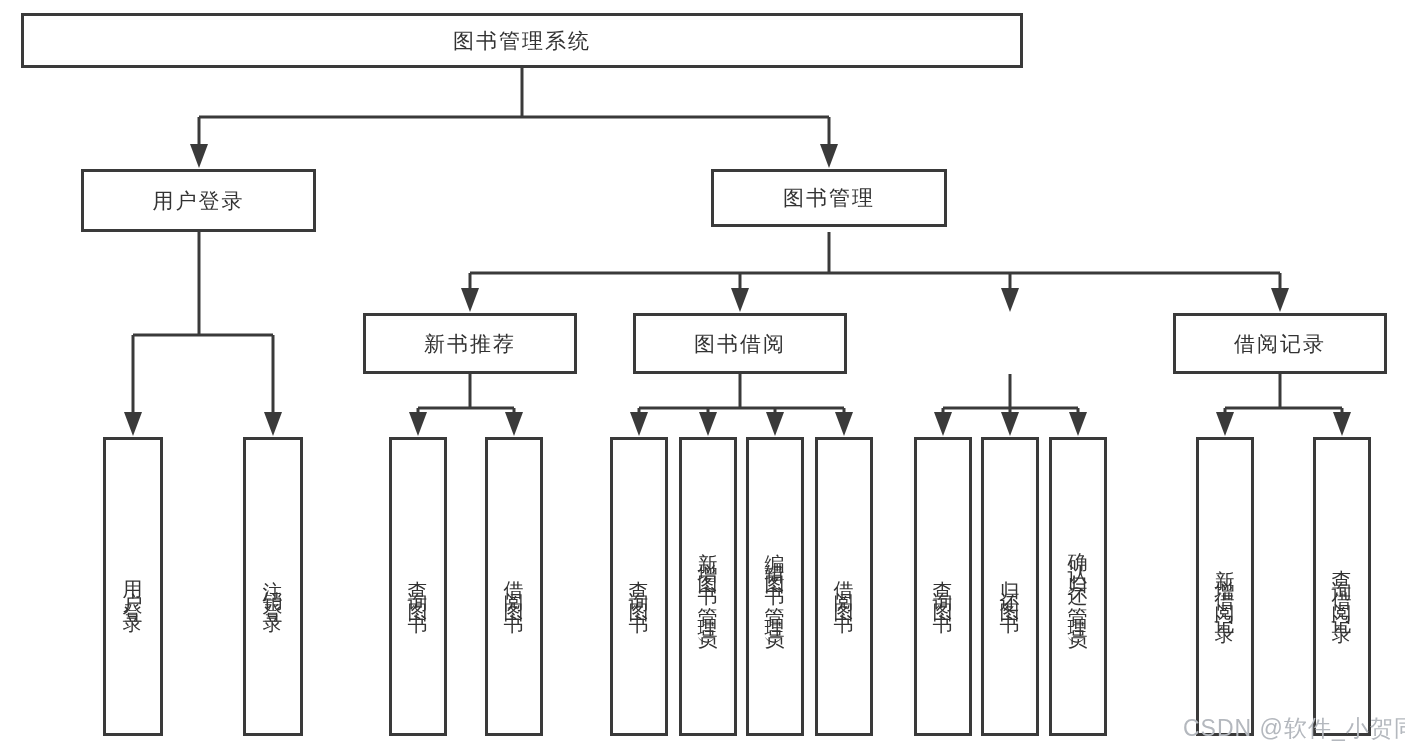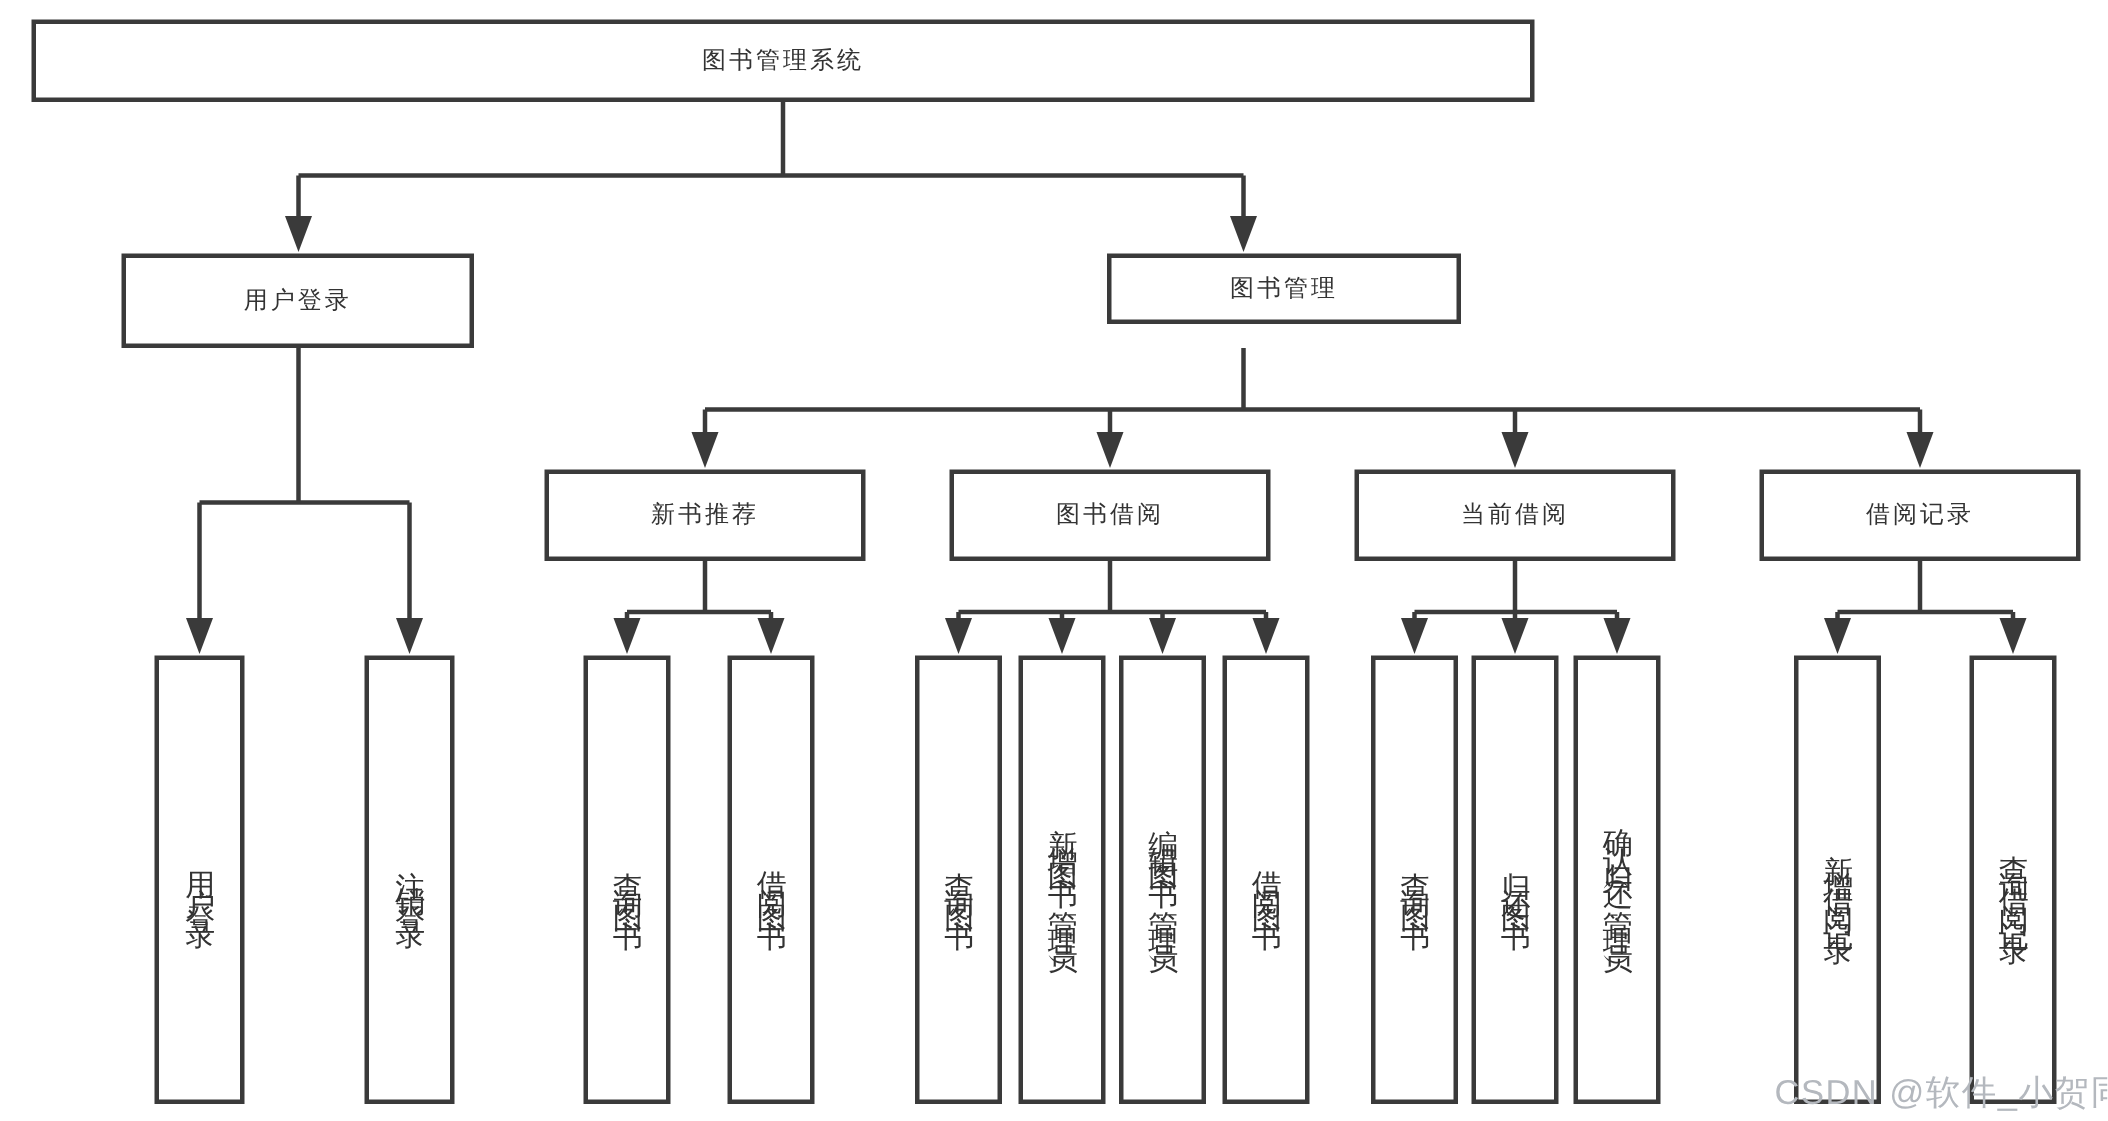--- a/index.html
+++ b/index.html
@@ -25,21 +25,21 @@
     position: absolute;
     box-sizing: border-box;
     background: #ffffff;
     border: 3px solid #3a3a3a;
     display: flex;
     align-items: center;
     justify-content: center;
     color: #333333;
   }
   .h-node {
-    font-size: 16px;
+    font-size: 21px;
     letter-spacing: 2px;
     white-space: nowrap;
   }
   .v-node .vtext {
     writing-mode: vertical-rl;
     text-orientation: mixed;
     font-size: 20px;
     letter-spacing: 11px;
     line-height: 1.1;
     white-space: nowrap;
@@ -132,33 +132,30 @@
     </g>
   </svg>
 
   <div class="node h-node" style="left:21px; top:13px; width:1002px; height:55px;">
     <span>图书管理系统</span>
   </div>
 
   <div class="node h-node" style="left:81px; top:169px; width:235px; height:63px;">
     <span>用户登录</span>
   </div>
-  <div class="node h-node" style="left:738px; top:169px; width:236px; height:47px;">
+  <div class="node h-node" style="left:711px; top:169px; width:236px; height:58px;">
     <span>图书管理</span>
   </div>
 
   <div class="node h-node" style="left:633px; top:313px; width:214px; height:61px;">
     <span>图书借阅</span>
   </div>
   <div class="node h-node" style="left:363px; top:313px; width:214px; height:61px;">
     <span>新书推荐</span>
   </div>
-  <div class="node h-node" style="left:903px; top:313px; width:214px; height:61px;">
-    <span>当前借阅</span>
-  </div>
   <div class="node h-node" style="left:1173px; top:313px; width:214px; height:61px;">
     <span>借阅记录</span>
   </div>
 
   <div class="node v-node" style="left:103px; top:437px; width:60px; height:299px;">
     <span class="vtext">用户登录</span>
   </div>
   <div class="node v-node" style="left:243px; top:437px; width:60px; height:299px;">
     <span class="vtext">注销登录</span>
   </div>

